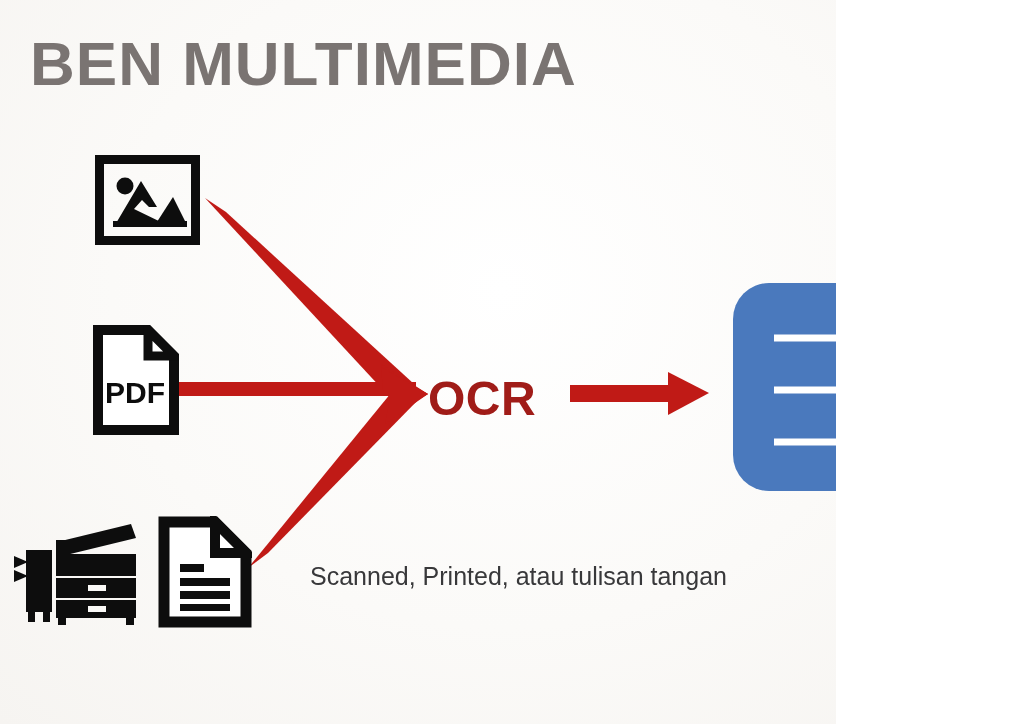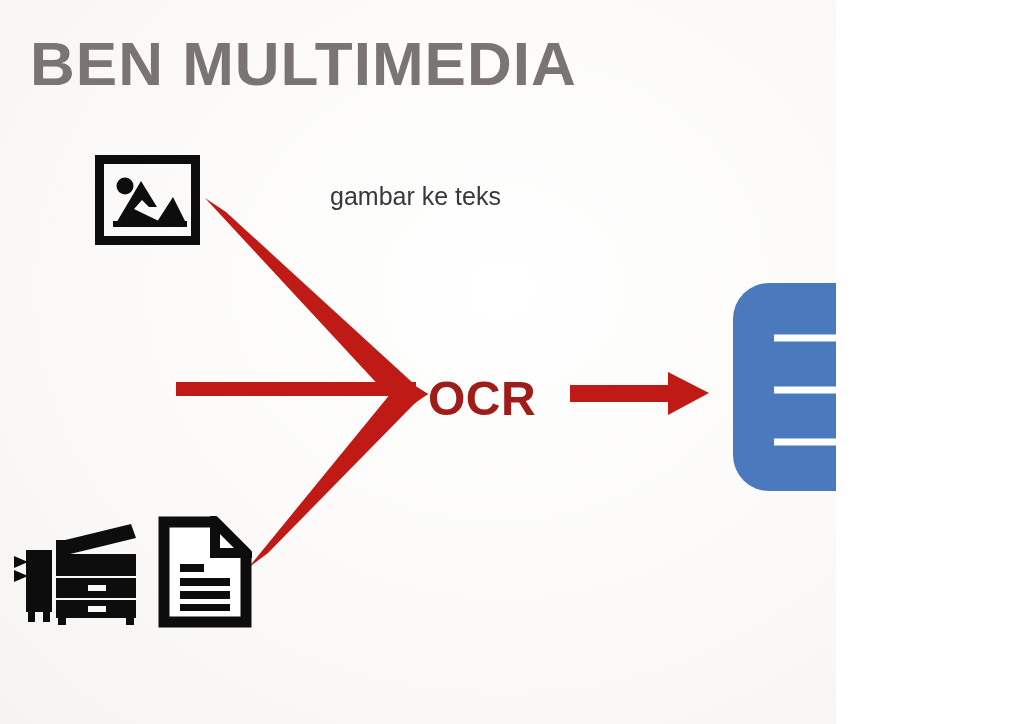--- a/index.html
+++ b/index.html
@@ -107,35 +107,42 @@
       <polygon points="248,568 268,553 418,400 400,382" fill="#c01a16"></polygon>
       <polygon points="381,367 428,394 385,424 390,398 383,390" fill="#c01a16"></polygon>
     </g>
 
     <g>
       <rect x="570" y="385" width="110" height="17" fill="#c01a16"></rect>
       <polygon points="668,372 709,393 668,415" fill="#c01a16"></polygon>
     </g>
   </svg>
 
-  <div id="caption-top" class="caption">gambar ke teks</div>
 
+  <div id="caption-bottom" class="caption">Scanned, Printed, atau tulisan tangan</div>
 
   <div id="ocr-label" style="color: rgb(160, 28, 24); margin-top: 8px;">OCR</div>
 
   <div class="icon-box" id="img-icon">
     <svg viewBox="0 0 105 90" width="105" height="90" xmlns="http://www.w3.org/2000/svg">
       <rect x="3" y="3" width="99" height="84" fill="none" stroke="#0d0d0d" stroke-width="12"></rect>
       <circle cx="30" cy="31" r="8.5" fill="#0d0d0d"></circle>
       <path d="M20 70 L46 26 L62 52 L54 52 L47 45 L39 54 L72 70 Z" fill="#0d0d0d"></path>
       <path d="M60 70 L78 42 L92 70 Z" fill="#0d0d0d"></path>
       <rect x="18" y="66" width="74" height="6" fill="#0d0d0d"></rect>
     </svg>
   </div>
 
+  <div class="icon-box" id="pdf-icon">
+    <svg viewBox="0 0 86 110" width="86" height="110" xmlns="http://www.w3.org/2000/svg">
+      <path d="M5 5 H55 L81 31 V105 H5 Z" fill="#ffffff" stroke="#0d0d0d" stroke-width="10" stroke-linejoin="miter"></path>
+      <path d="M55 5 L55 31 L81 31 Z" fill="#ffffff" stroke="#0d0d0d" stroke-width="9"></path>
+      <text x="42" y="78" font-family="'Liberation Sans', sans-serif" font-size="30" font-weight="bold" fill="#0d0d0d" text-anchor="middle">PDF</text>
+    </svg>
+  </div>
 
   <div class="icon-box" id="scanner-icon">
     <svg viewBox="0 0 140 115" width="140" height="115" xmlns="http://www.w3.org/2000/svg">
       <g fill="#0d0d0d">
 
         <rect x="16" y="38" width="26" height="62"></rect>
         <polygon points="4,44 18,50 4,56"></polygon>
         <polygon points="4,58 18,64 4,70"></polygon>
         <rect x="18" y="100" width="7" height="10"></rect>
         <rect x="33" y="100" width="7" height="10"></rect>

